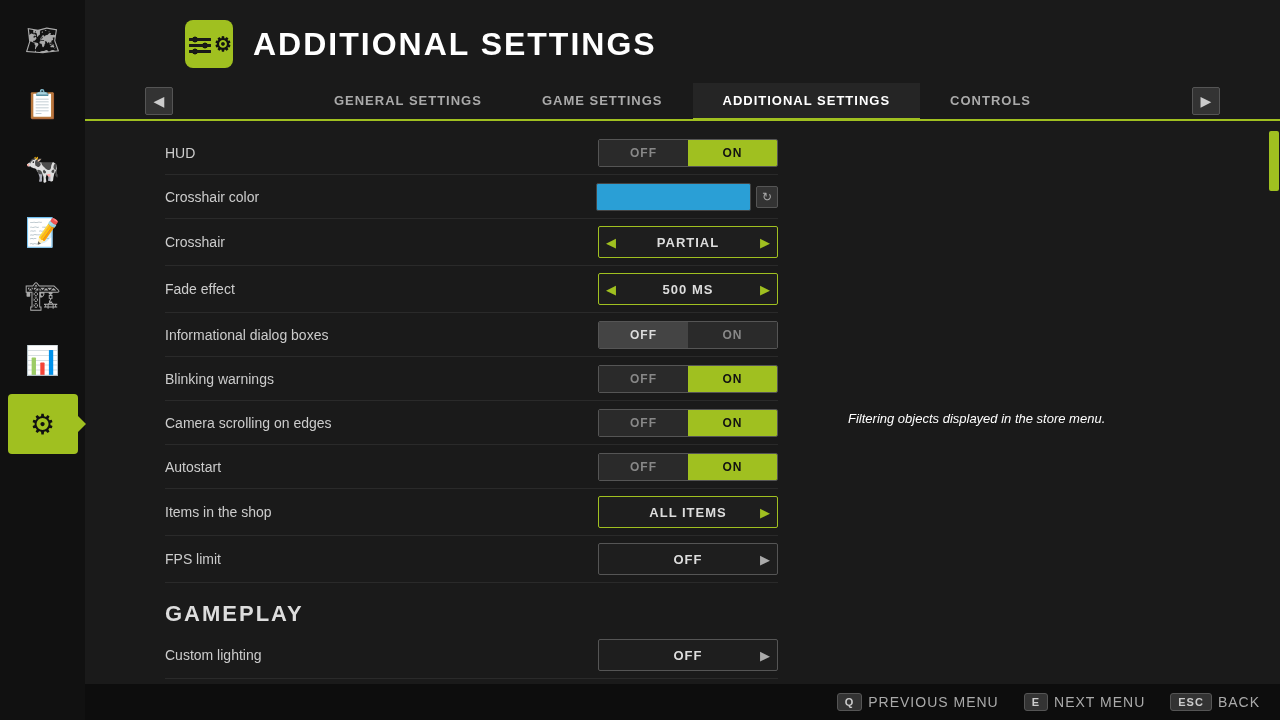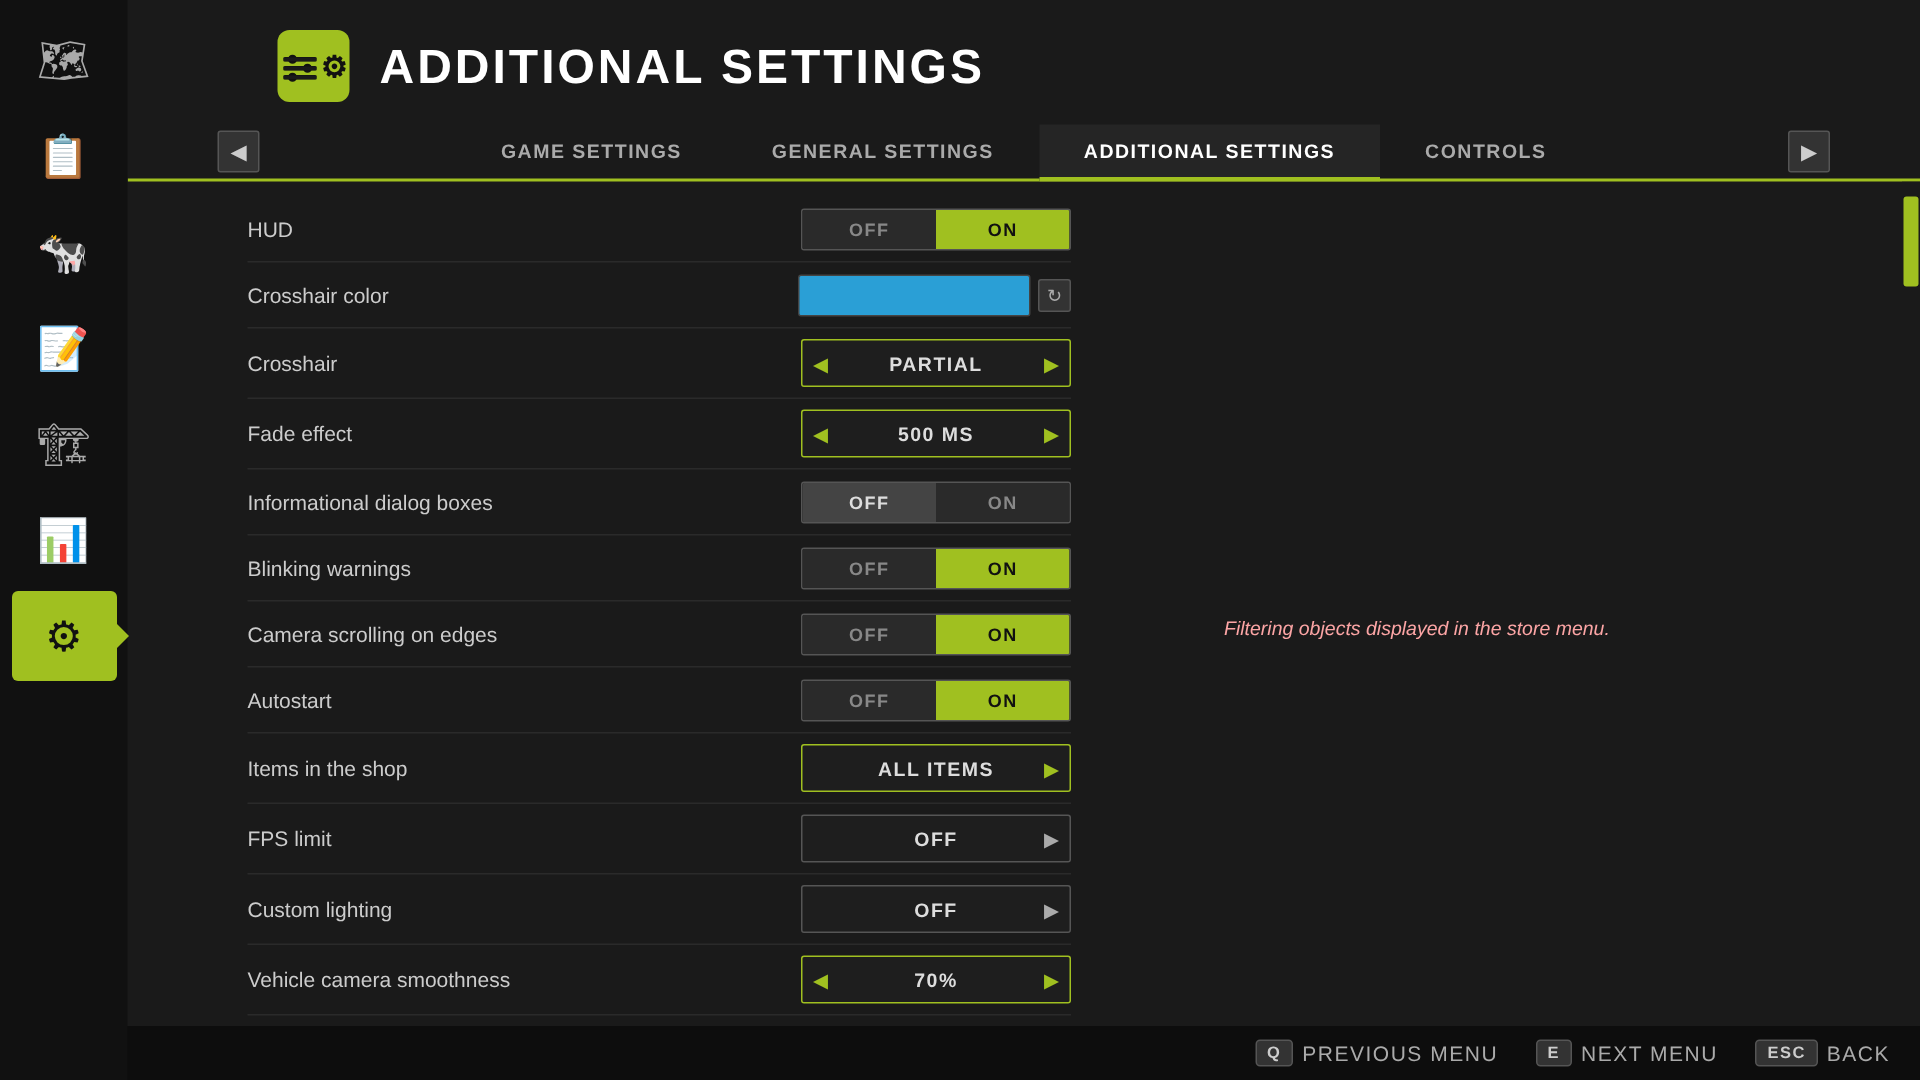--- a/index.html
+++ b/index.html
@@ -129,21 +129,20 @@
       color: #fff;
       border-bottom: 3px solid #a0c020;
       background: #252525;
     }
 
     
     .content-area {
       flex: 1;
       display: flex;
       overflow: hidden;
-      gap: 32px;
     }
 
     
     .settings-panel {
       flex: 1;
       padding: 10px 40px 10px 80px;
       overflow-y: auto;
       max-width: 760px;
     }
     .settings-panel::-webkit-scrollbar {
@@ -297,21 +296,21 @@
     .info-panel {
       width: 450px;
       padding: 20px 30px;
       display: flex;
       align-items: flex-start;
       justify-content: flex-start;
       flex-direction: column;
     }
     .info-text {
       font-size: 13px;
-      color: #fca5a5;
+      color: #ffffff;
       margin-top: 270px;
       font-style: italic;
     }
 
     
     .scroll-track {
       width: 12px;
       background: #1a1a1a;
       position: relative;
     }
@@ -407,24 +406,24 @@
       </svg>
       <span style="font-size:20px; color:#111; font-weight:700;">⚙</span>
     </div>
     <h1 class="header-title">ADDITIONAL SETTINGS</h1>
   </div>
 
   <div class="tabs-container">
     <div class="tab-arrow">◀</div>
     <div class="tabs">
       <div class="tab">
+        <span>GENERAL SETTINGS</span>
+      </div>
+      <div class="tab">
         <span>GAME SETTINGS</span>
-      </div>
-      <div class="tab">
-        <span>GENERAL SETTINGS</span>
       </div>
       <div class="tab active">
         <span>ADDITIONAL SETTINGS</span>
       </div>
       <div class="tab">
         <span>CONTROLS</span>
       </div>
     </div>
     <div class="tab-arrow">▶</div>
   </div>
@@ -528,20 +527,21 @@
         <span class="setting-label">FPS limit</span>
         <div class="setting-control">
           <div class="plain-select">
             <div class="arr"></div>
             <div class="val">OFF</div>
             <div class="arr">▶</div>
           </div>
         </div>
       </div>
 
+      <div class="section-header">GAMEPLAY</div>
 
       <div class="setting-row">
         <span class="setting-label">Custom lighting</span>
         <div class="setting-control">
           <div class="plain-select">
             <div class="arr"></div>
             <div class="val">OFF</div>
             <div class="arr">▶</div>
           </div>
         </div>

